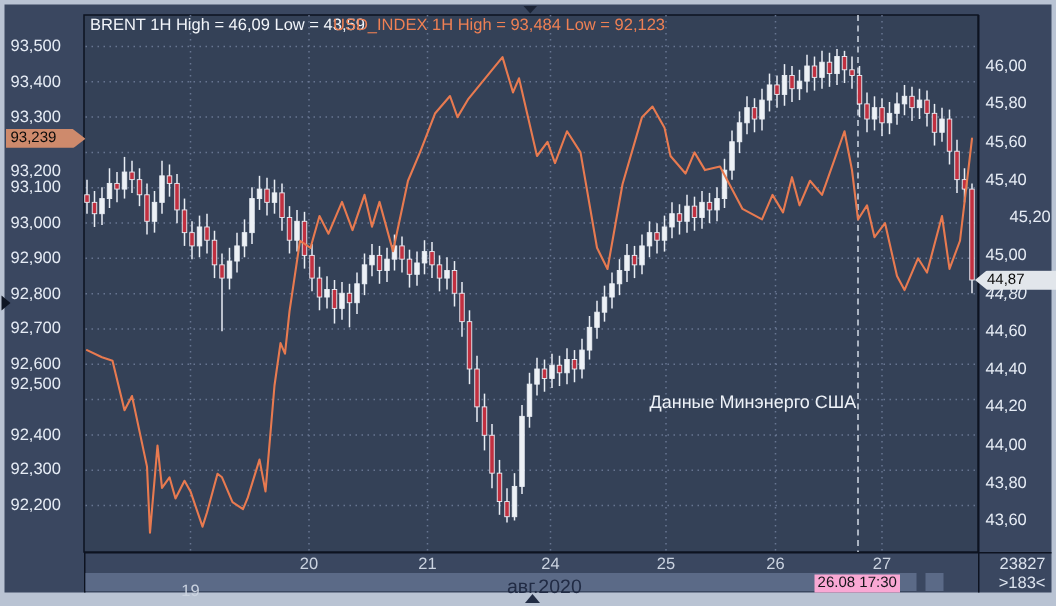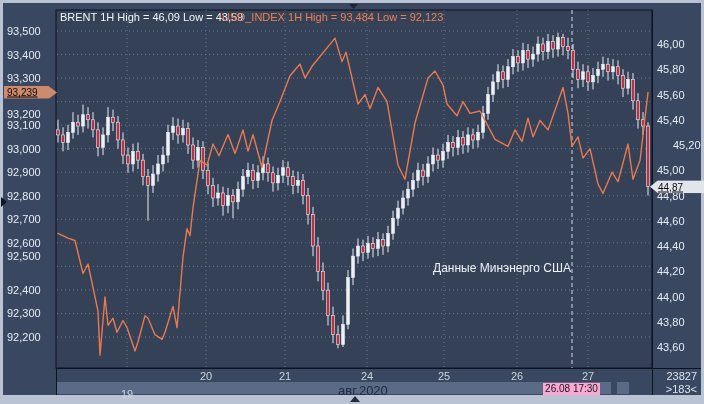--- a/index.html
+++ b/index.html
@@ -2,21 +2,21 @@
 <html><head>
 <meta charset="utf-8">
 <style>
   html,body{margin:0;padding:0;background:#8a93a3;}
   .window{position:relative;width:704px;height:404px;font-family:"Liberation Sans",sans-serif;overflow:hidden;background:#B9C3D3;padding-left:44px;}
   .abs{position:absolute;}
   .txt{position:absolute;white-space:nowrap;pointer-events:none;}
   .hdr{font-size:11px;letter-spacing:0px;}
   .axis-label{position:absolute;font-size:11px;color:#E6ECF5;transform:translateY(-50%);white-space:nowrap;}
   .day-label{position:absolute;font-size:11px;color:#CBD3E0;transform:translateX(-50%);white-space:nowrap;}
-  .tag{position:absolute;font-size:10px;color:#0A0A0A;line-height:13px;height:13px;transform:translateY(-50%);text-decoration:underline;}
+  .tag{position:absolute;font-size:10px;color:#0A0A0A;line-height:13px;height:13px;transform:translateY(-50%);}
   .tag-left{width:50px;padding-left:3px;clip-path:polygon(0 0,84% 0,100% 50%,84% 100%,0 100%);}
   .tag-right{width:49px;padding-left:8px;clip-path:polygon(0 50%,14% 0,100% 0,100% 100%,14% 100%);}
   .time-tag{position:absolute;font-size:10px;color:#14161a;height:12px;line-height:12px;text-align:center;}
   .corner{position:absolute;font-size:11px;text-align:right;}
 </style>
 </head>
 <body>
 
 <div class="window">
 
@@ -331,21 +331,21 @@
       <div class="axis-label" style="left: 7px; top: 313.48px;">92,300</div>
       <div class="axis-label" style="left: 7px; top: 337.02px;">92,200</div>
     </div>
   <div id="right-axis" class="abs" style="left:0;top:0">
       <div class="axis-label" style="left: 657px; top: 44px;">46,00</div>
       <div class="axis-label" style="left: 657px; top: 69.25px;">45,80</div>
       <div class="axis-label" style="left: 657px; top: 94.5px;">45,60</div>
       <div class="axis-label" style="left: 657px; top: 119.75px;">45,40</div>
       <div class="axis-label" style="left: 657px; top: 145px; margin-left: 16px;">45,20</div>
       <div class="axis-label" style="left: 657px; top: 170.25px;">45,00</div>
-      <div class="axis-label" style="left: 657px; top: 195.5px;">44,80</div>
+      <div class="axis-label" style="left: 657px; top: 195.5px; font-style: italic;">44,80</div>
       <div class="axis-label" style="left: 657px; top: 220.75px;">44,60</div>
       <div class="axis-label" style="left: 657px; top: 246px;">44,40</div>
       <div class="axis-label" style="left: 657px; top: 271.25px;">44,20</div>
       <div class="axis-label" style="left: 657px; top: 296.5px;">44,00</div>
       <div class="axis-label" style="left: 657px; top: 321.75px;">43,80</div>
       <div class="axis-label" style="left: 657px; top: 347px;">43,60</div>
     </div>
   <div id="day-axis" class="abs" style="left:0;top:0">
       <div class="day-label" style="left: 127px; top: 370px; margin-top: 18px;">19</div>
       <div class="day-label" style="left: 206px; top: 370px; text-align: center;">20</div>

